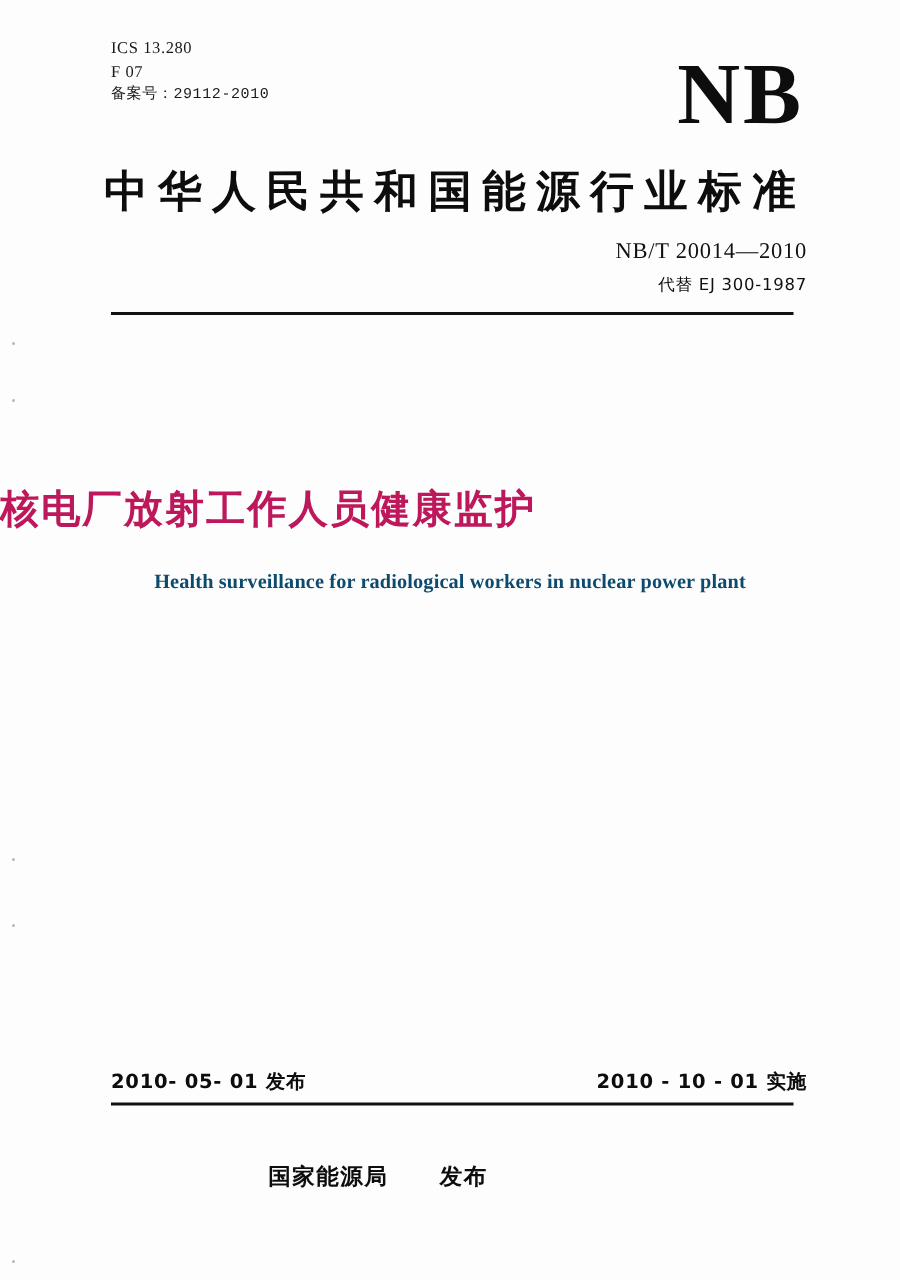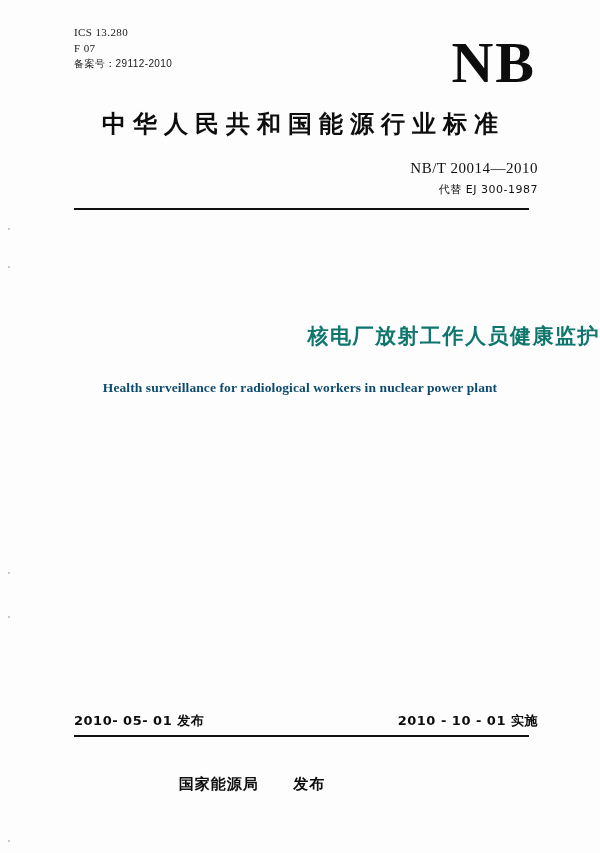--- a/index.html
+++ b/index.html
@@ -28,21 +28,21 @@
     position: absolute;
     left: 74px;
     top: 24px;
     font-family: "Liberation Serif", serif;
     font-size: 11px;
     line-height: 16px;
     color: #1a1a1a;
     letter-spacing: 0.4px;
   }
   .ics-block div { white-space: nowrap; }
-  .ics-cn { font-family: Liberation Sans, sans-serif; font-size: 10px; }
+  .ics-cn { font-family: Liberation Mono, monospace; font-size: 10px; }
 
   
   .nb-logo {
     position: absolute;
     right: 64px;
     top: 34px;
     font-family: "Liberation Serif", serif;
     font-size: 58px;
     font-weight: bold;
     letter-spacing: 2px;
@@ -51,21 +51,21 @@
   }
 
   
   .national-title {
     position: absolute;
     left: 0;
     top: 108px;
     width: 600px;
     text-align: center;
     font-family: "DejaVu Sans", sans-serif;
-    font-size: 24px;
+    font-size: 29px;
     font-weight: bold;
     letter-spacing: 7px;
     color: #0d0d0d;
     padding-left: 7px;
     box-sizing: border-box;
   }
 
   
   .std-no {
     position: absolute;
@@ -105,26 +105,26 @@
     height: 2px;
     background: #111;
   }
 
   
   .doc-title-cn {
     position: absolute;
     left: 0;
     top: 322px;
     width: 600px;
-    text-align: right;
-    font-family: "DejaVu Sans", sans-serif;
-    font-size: 21px;
+    text-align: left;
+    font-family: "DejaVu Sans", sans-serif;
+    font-size: 26px;
     font-weight: bold;
     letter-spacing: 1.5px;
-    color: #0f766e;
+    color: #be185d;
   }
   .doc-title-en {
     position: absolute;
     left: 0;
     top: 380px;
     width: 600px;
     text-align: center;
     font-family: "Liberation Serif", serif;
     font-size: 13.5px;
     font-weight: bold;

